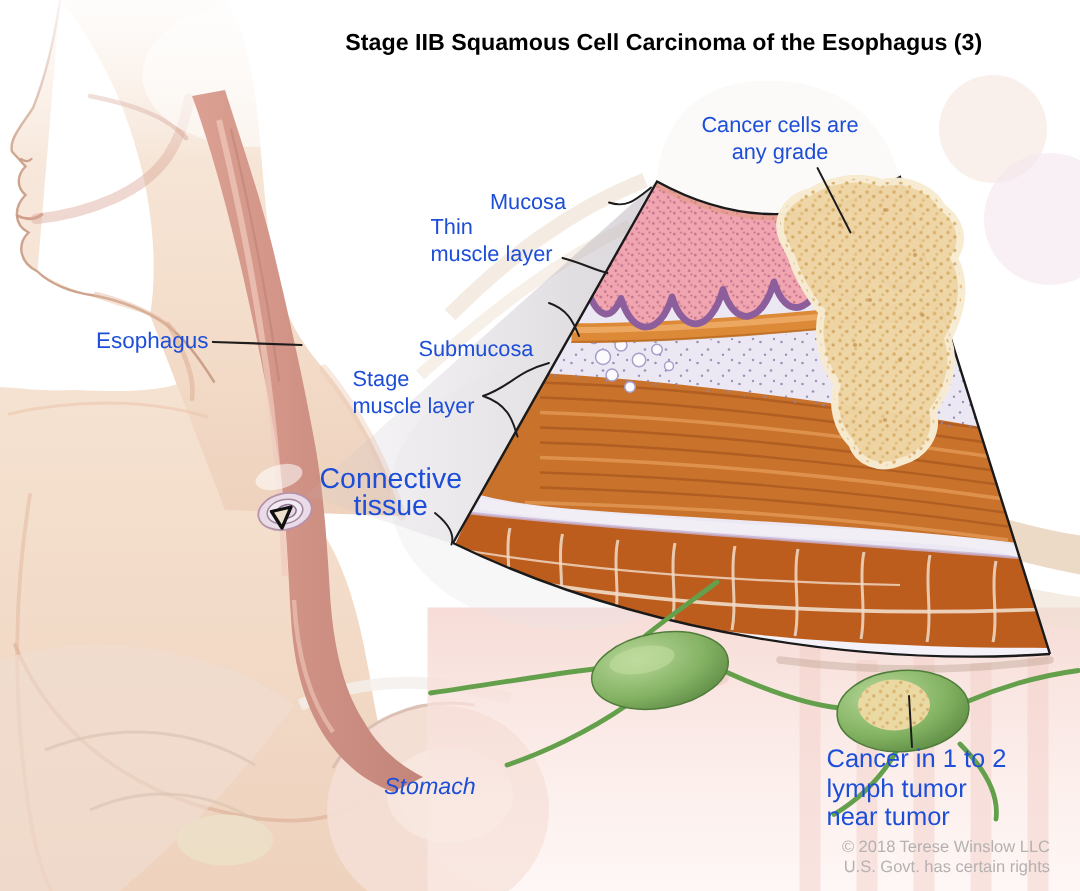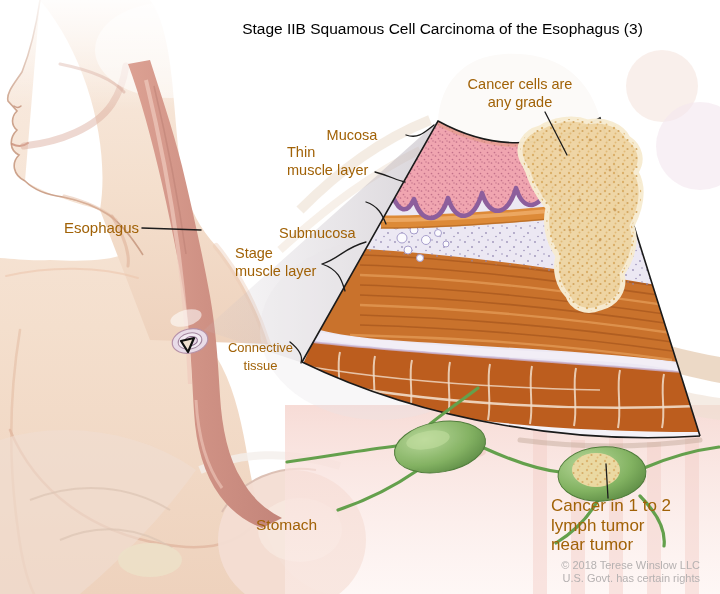--- a/index.html
+++ b/index.html
@@ -1,28 +1,28 @@
 <!DOCTYPE html>
 <html><head>
 <meta charset="utf-8">
 <style>
   html,body{margin:0;padding:0;background:#fff;}
   #stage{position:relative;width:720px;height:594px;background:#fff;overflow:hidden;
          font-family:"Liberation Sans",sans-serif;}
   #stage svg{position:absolute;left:0;top:0;}
-  .lbl{position:absolute;color:#a16207;white-space:nowrap;}
-  .title{left:170px;top:20px;width:545px;text-align:center;font-size:15.5px;font-weight:400;color:#000;}
+  .lbl{position:absolute;color:#1d4ed8;white-space:nowrap;}
+  .title{left:170px;top:20px;width:545px;text-align:center;font-size:15.5px;font-weight:700;color:#000;}
   .cancer-cells{left:425px;top:76px;width:190px;text-align:center;font-size:14.5px;line-height:17.5px;}
   .mucosa{left:300px;top:127px;width:104px;text-align:center;font-size:14.5px;}
   .thin{left:287px;top:144px;font-size:14.5px;line-height:17.5px;text-align:left;}
   .submucosa{left:279px;top:193px;font-size:14.5px;margin-top:32px;}
   .thick{left:235px;top:245px;font-size:14.5px;line-height:17.5px;text-align:left;}
-  .connective{left:198px;top:311px;width:125px;text-align:center;font-size:13px;line-height:17.5px;margin-top:28px;}
+  .connective{left:198px;top:311px;width:125px;text-align:center;font-size:19px;line-height:17.5px;}
   .esophagus{left:64px;top:219px;font-size:15px;}
-  .stomach{left:256px;top:516px;font-size:15.5px;}
+  .stomach{left:256px;top:516px;font-size:15.5px;font-style:italic;}
   .lymph{left:551px;top:496px;font-size:17px;line-height:19.5px;}
   .credit{left:495px;top:559px;width:205px;text-align:right;font-size:11px;line-height:13px;color:#b5b1b1;}
 </style>
 </head>
 <body>
 
 <div id="stage">
 <svg width="720" height="594" viewBox="0 0 720 594">
   <defs>
     <linearGradient id="skinGrad" x1="0" y1="0" x2="0" y2="1">

